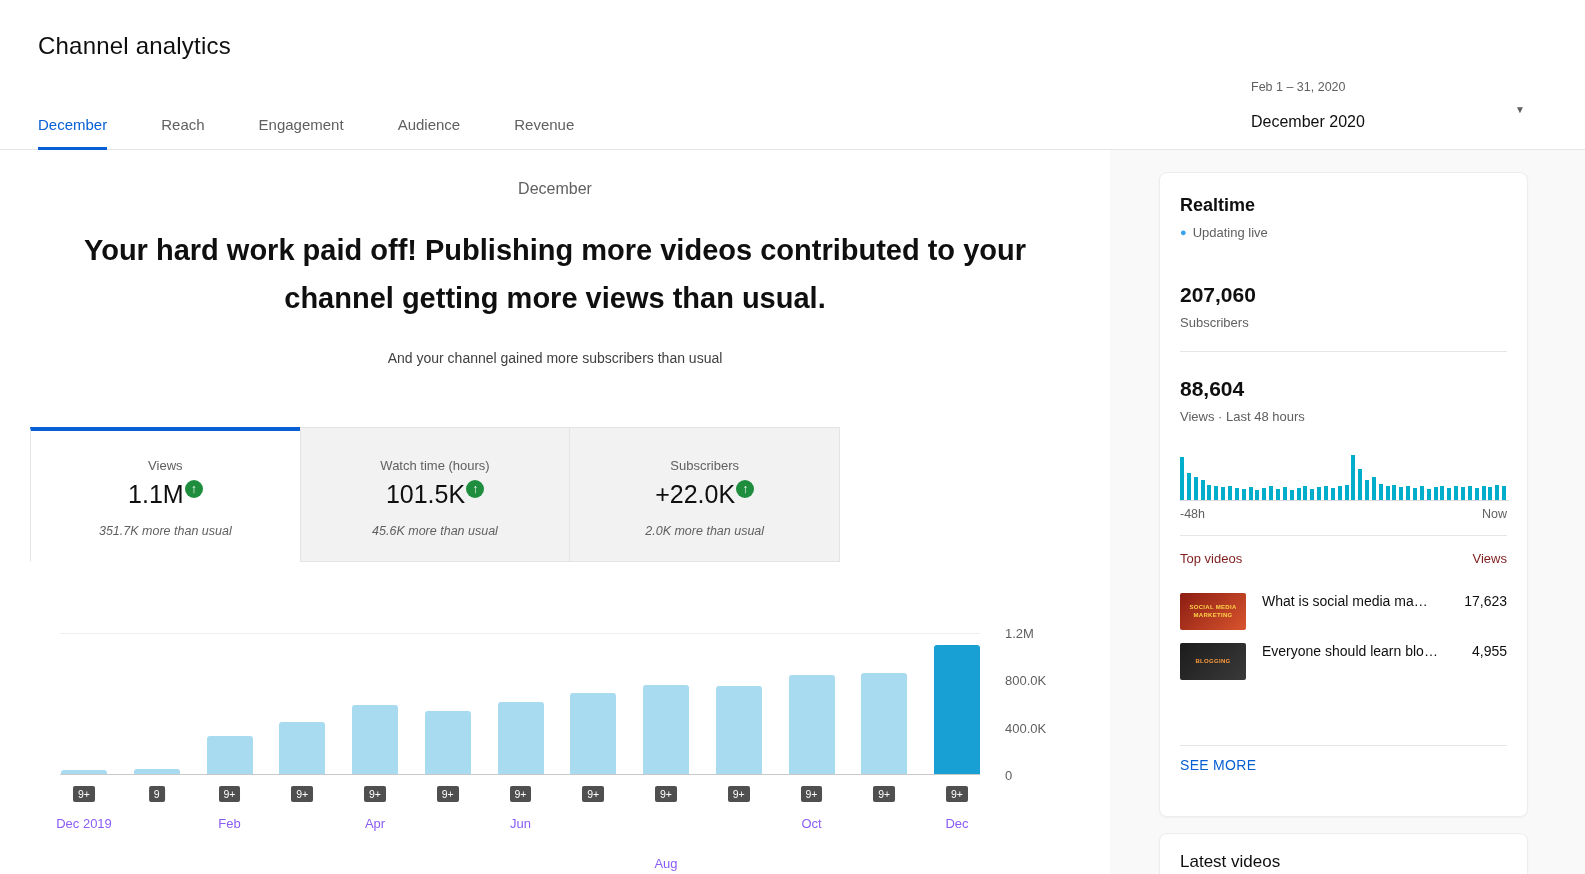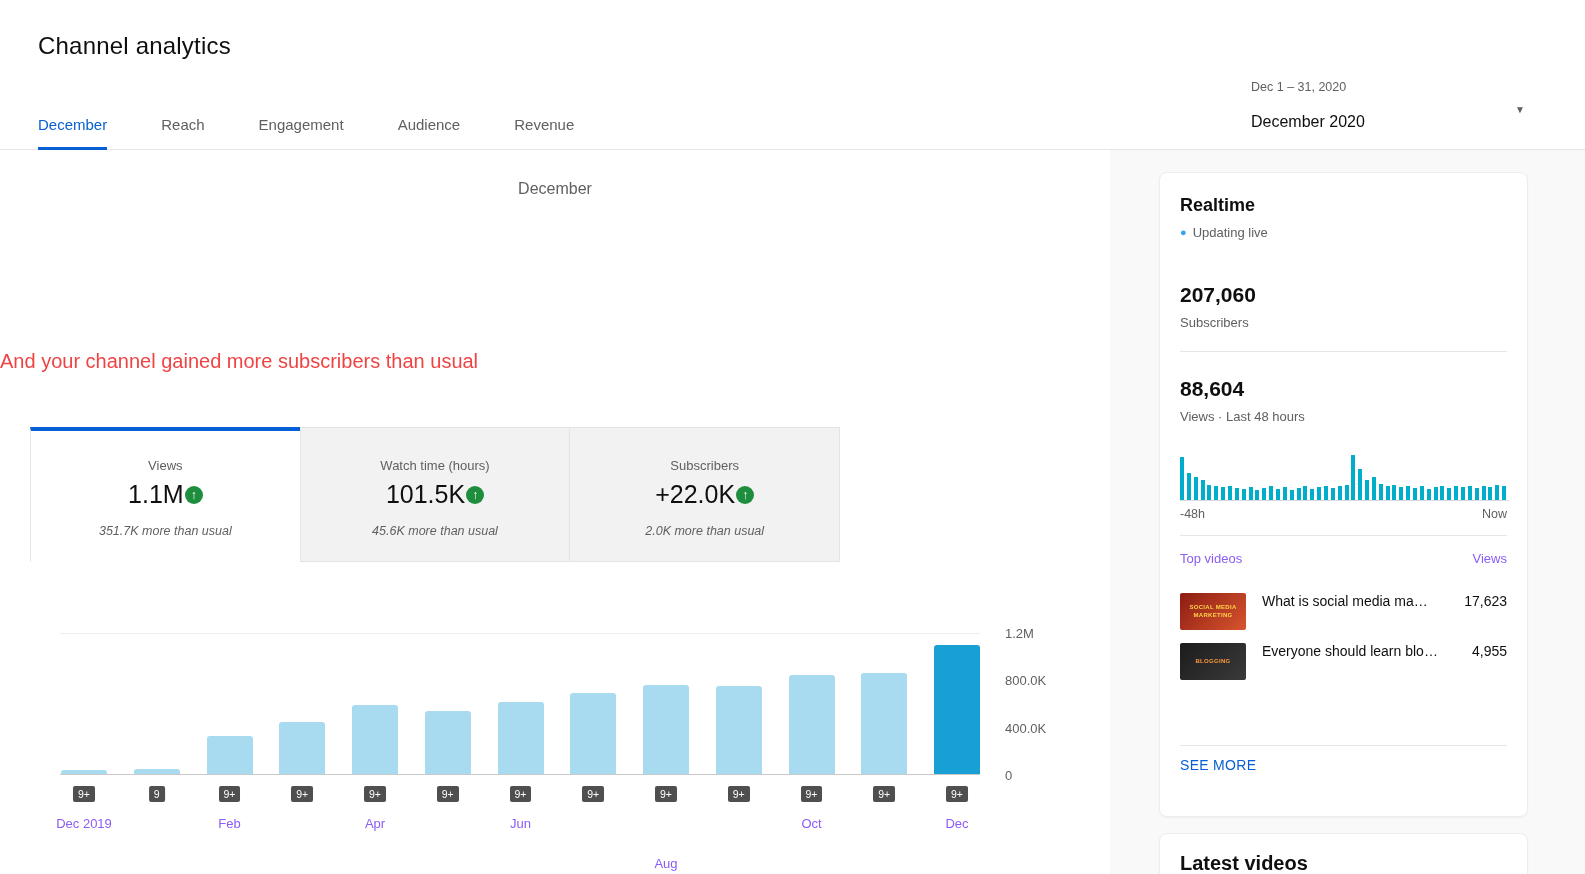--- a/index.html
+++ b/index.html
@@ -15,28 +15,28 @@
   .tab.active::after{content:"";position:absolute;left:0;right:0;bottom:0;height:3px;background:var(--accent-blue)}
   .date-picker{position:absolute;left:1251px;top:80px;width:274px;cursor:pointer}
   .dp-sub{font-size:12.5px;color:#606060}
   .dp-main{font-size:16px;margin-top:19px;color:#0f0f0f}
   .dp-caret{position:absolute;right:0;top:24px;font-size:10px;color:#606060}
 
   
   .main-card{position:absolute;left:0;top:150px;width:1110px;height:724px;background:#fff}
   .period{position:absolute;top:30px;left:0;width:100%;text-align:center;font-size:16px;color:#606060}
   .headline{position:absolute;top:76px;left:55px;right:55px;text-align:center;font-size:29px;line-height:48px;font-weight:700;color:#0f0f0f}
-  .subheadline{position:absolute;top:200px;left:0;width:100%;text-align:left;font-size:20px;color:#ef4444}
+  .subheadline{position:absolute;top:200px;left:0;width:100%;text-align:center;font-size:14px;color:#404040}
 
   .metric-tabs{position:absolute;left:30px;top:277px;width:810px;height:135px;display:flex}
   .metric-tab{flex:1;background:#f2f2f2;border:1px solid #e4e4e4;border-right:none;padding-top:30px;cursor:pointer}
   .metric-tab:last-child{border-right:1px solid #e4e4e4}
   .metric-tab.active{background:#fff;border-top:4px solid var(--accent-blue);border-bottom-color:#fff;padding-top:27px}
   .metric-label{text-align:center;font-size:13px;font-weight:500;color:#606060}
-  .metric-value{display:flex;justify-content:center;align-items:center;gap:1px;margin-top:7px;font-size:25px;color:#0f0f0f}
+  .metric-value{display:flex;justify-content:center;align-items:flex-start;gap:1px;margin-top:7px;font-size:25px;color:#0f0f0f}
   .up-icon{width:18px;height:18px;border-radius:50%;background:var(--green-badge);color:#fff;font-size:12px;line-height:18px;text-align:center;font-weight:700}
   .metric-delta{text-align:center;margin-top:15px;font-size:12.5px;font-style:italic;color:#606060}
 
   .chart-plot{position:absolute;left:60px;top:483px;width:920px;height:142px;border-top:1px solid #eeeeee;border-bottom:1px solid #c9c9c9}
   .bar{position:absolute;bottom:0;width:46px;background:var(--bar-light);border-radius:3px 3px 0 0;cursor:pointer}
   .bar.hl{background:var(--bar-highlight)}
   .y-labels{position:absolute;left:1005px;top:0;width:100px;height:100%}
   .y-label{position:absolute;transform:translateY(-50%);font-size:13px;color:#606060}
   .badge-row{position:absolute;left:60px;top:636px;width:920px;height:20px}
   .badge{position:absolute;transform:translateX(-50%);background:var(--badge-bg);color:#fff;font-size:10.5px;padding:2px 5px;border-radius:2px;cursor:pointer;white-space:nowrap}
@@ -54,52 +54,53 @@
   .subs-num{top:110px}
   .sub-label{position:absolute;left:20px;font-size:13px;color:#606060}
   .subs-label{top:142px}
   .views-num{top:204px}
   .views-label{top:236px}
   .divider{position:absolute;left:20px;right:20px;height:1px;background:#e6e6e6}
   .d1{top:178px}.d2{top:362px}.d3{top:572px}
   .rt-chart{position:absolute;left:20px;top:281px;width:329px;height:47px;border-bottom:1px solid #dcdcdc}
   .rt-bar{position:absolute;bottom:0;width:4px;background:var(--realtime-bar)}
   .rt-axis{position:absolute;left:20px;right:20px;top:334px;display:flex;justify-content:space-between;font-size:12.5px;color:#606060}
-  .tv-header{position:absolute;left:20px;right:20px;top:378px;display:flex;justify-content:space-between;font-size:13px;color:#8b5cf6}
+  .tv-header{position:absolute;left:20px;right:20px;top:378px;display:flex;justify-content:space-between;font-size:13px;color:#7f1d1d}
   .tv-list{position:absolute;left:20px;right:20px;top:420px}
   .tv-row{display:flex;height:50px;cursor:pointer}
   .tv-thumb{width:66px;height:37px;border-radius:2px;flex:0 0 66px;font-size:6px;font-weight:700;display:flex;align-items:center;justify-content:center;text-align:center;padding:2px;line-height:1.25;overflow:hidden;letter-spacing:.3px}
   .tv-title{flex:1;margin-left:16px;font-size:14px;color:#0f0f0f;white-space:nowrap;overflow:hidden}
   .tv-views{margin-left:2px;font-size:14px;color:#0f0f0f}
   .see-more{position:absolute;left:20px;top:584px;font-size:14px;font-weight:500;color:var(--accent-blue);letter-spacing:.3px;cursor:pointer;text-decoration:none}
-  .lv-title{position:absolute;left:20px;top:18px;font-size:20px;font-weight:700}
+  .lv-title{position:absolute;left:20px;top:18px;font-size:17px;font-weight:400}
 </style>
 </head>
 <body>
 
 <div>
 
   <header class="header">
     <h1 class="title">Channel analytics</h1>
     <nav class="tabs">
         <div class="tab active">December</div>
         <div class="tab">Reach</div>
         <div class="tab">Engagement</div>
         <div class="tab">Audience</div>
         <div class="tab">Revenue</div>
       </nav>
     <div class="date-picker">
-      <div class="dp-sub">Dec 1 – 31, 2020</div>
+      <div class="dp-sub">Feb 1 – 31, 2020</div>
       <div class="dp-main">December 2020</div>
       <span class="dp-caret">▼</span>
     </div>
   </header>
 
   <section class="main-card">
     <div class="period">December</div>
+    <h2 class="headline">Your hard work paid off! Publishing more videos contributed to your channel getting more views than usual.</h2>
     <div class="subheadline">And your channel gained more subscribers than usual</div>
 
     <div class="metric-tabs">
         <div class="metric-tab active">
           <div class="metric-label">Views</div>
           <div class="metric-value">
             <span>1.1M</span>
             <span class="up-icon">↑</span>
           </div>
           <div class="metric-delta">351.7K more than usual</div>

